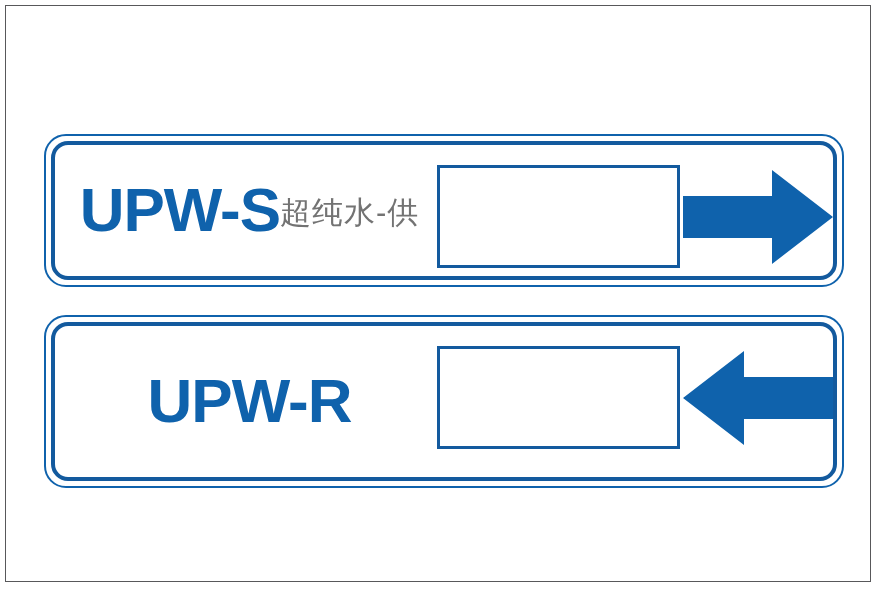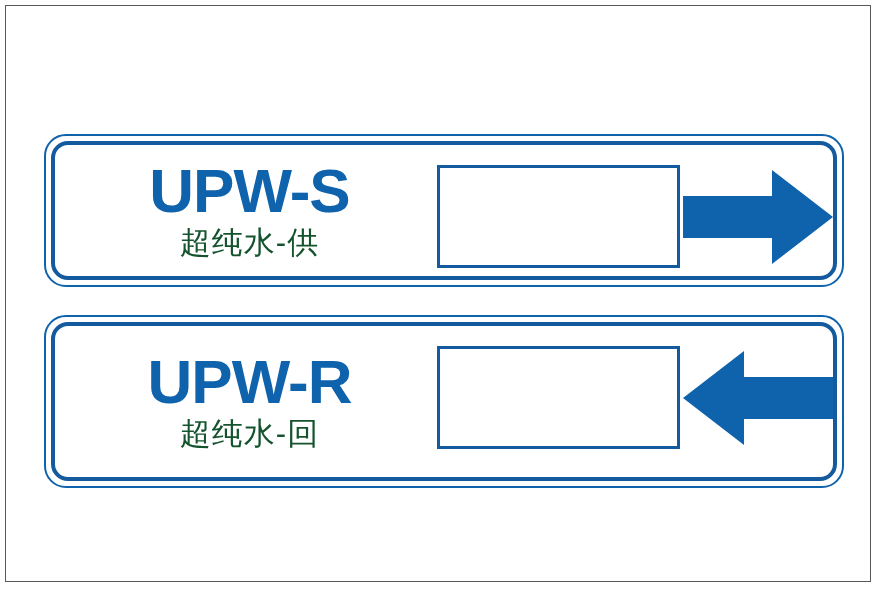--- a/index.html
+++ b/index.html
@@ -51,37 +51,37 @@
   #plate-return { left: 38px;  top: 309px; width: 800px; height: 173px; }
 
   
   .text-block {
     position: absolute;
     left: 22px;
     top: 0;
     width: 345px;
     height: 100%;
     display: flex;
-    flex-direction: column;
+    flex-direction: row;
     align-items: center;
     justify-content: center;
   }
   .code {
     font-size: 62px;
     font-weight: bold;
     line-height: 0.97;
     color: #0f62ac;
     letter-spacing: -1px;
     white-space: nowrap;
   }
   .cn {
     font-size: 31px;
     font-weight: 400;
     line-height: 1.05;
-    color: #14532d;
+    color: #737373;
     letter-spacing: 1px;
     margin-top: 6px;
     white-space: nowrap;
   }
 
   
   .blank-box {
     position: absolute;
     left: 382px;
     top: 20px;
@@ -124,21 +124,20 @@
       </div>
 
     </div>
   </div>
 
   <div class="plate" id="plate-return">
     <div class="plate-inner">
 
       <div class="text-block">
         <div class="code">UPW-R</div>
-        <div class="cn">超纯水-回</div>
       </div>
 
       <div class="blank-box"></div>
 
       <div class="arrow-wrap">
         <svg viewBox="0 0 150 100" xmlns="http://www.w3.org/2000/svg">
           <polygon points="150,29 61,29 61,3 0,50 61,97 61,71 150,71" fill="#0f62ac"></polygon>
         </svg>
       </div>
 

